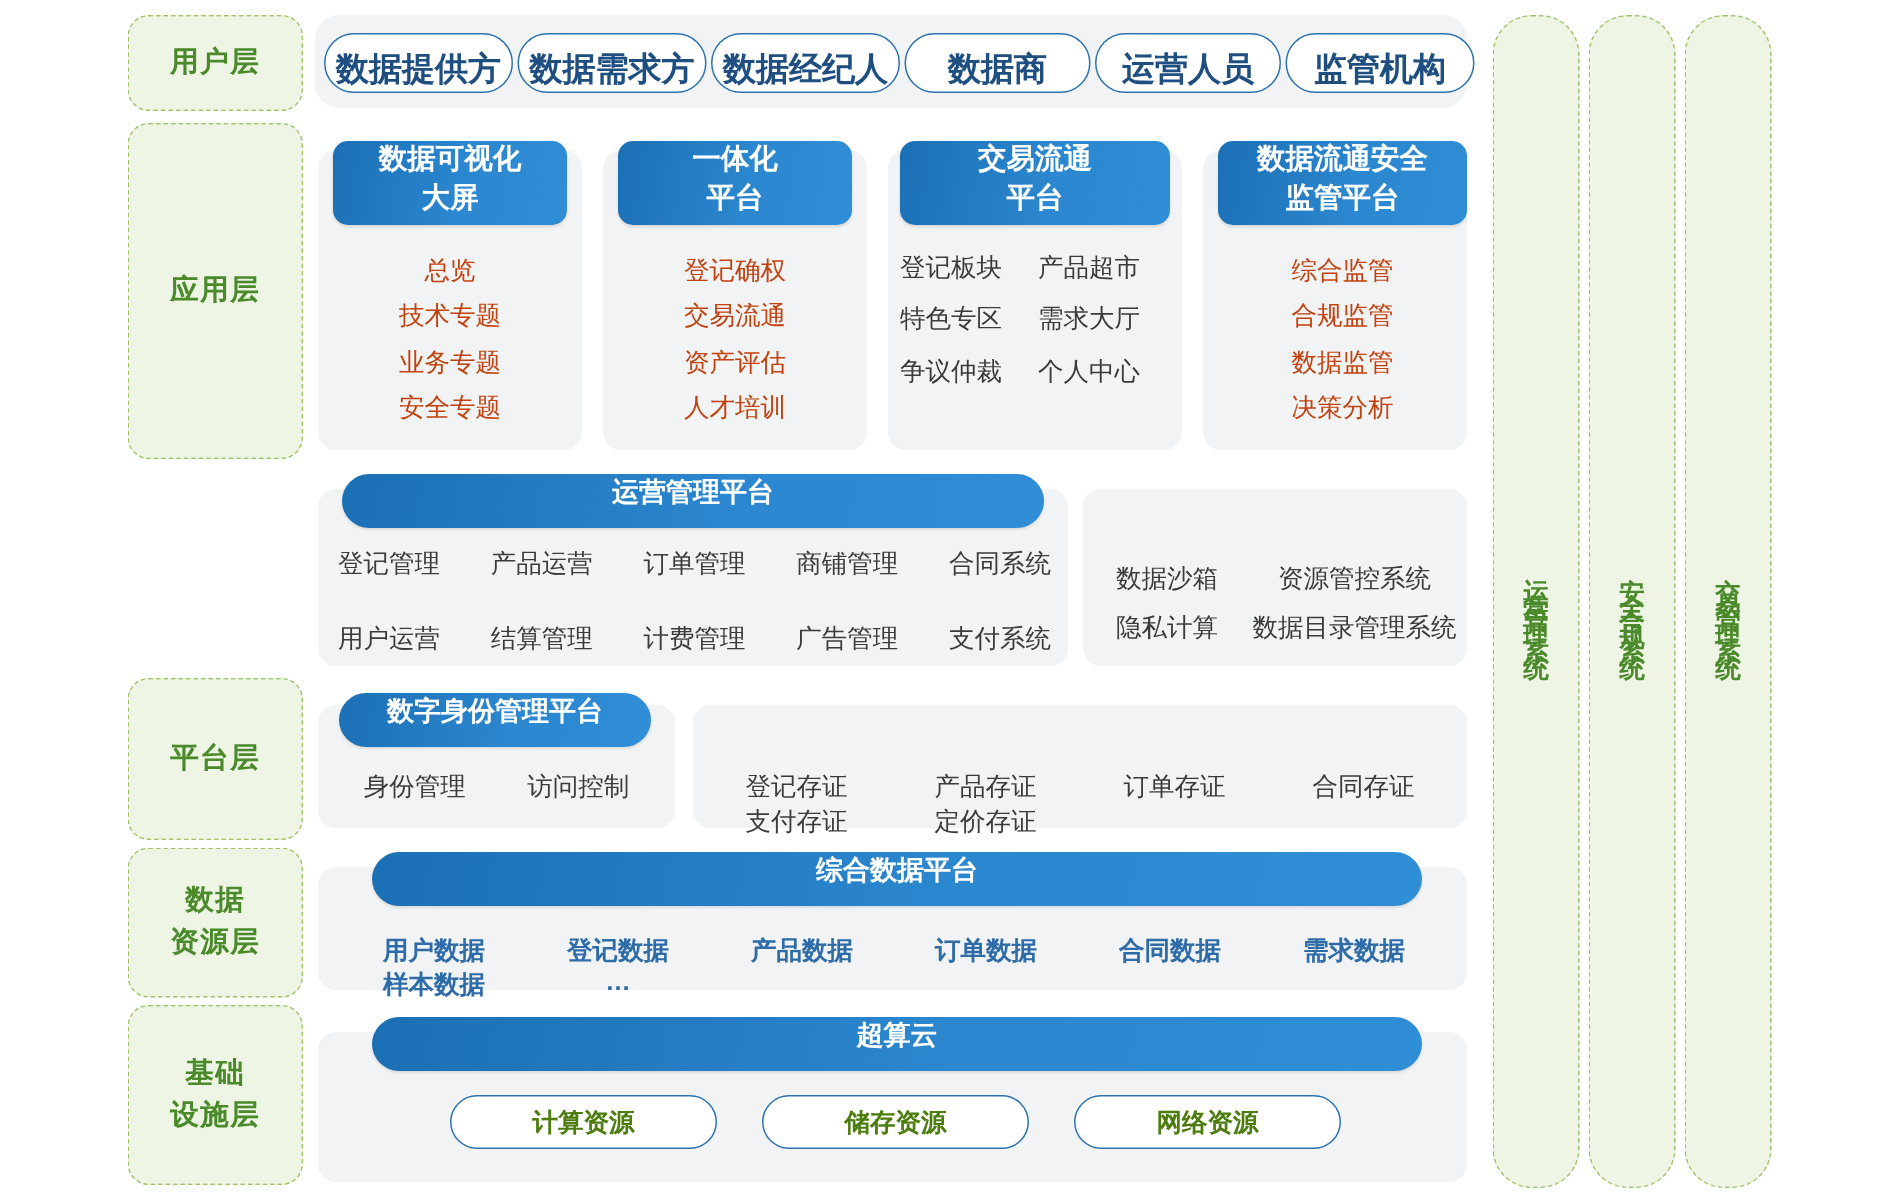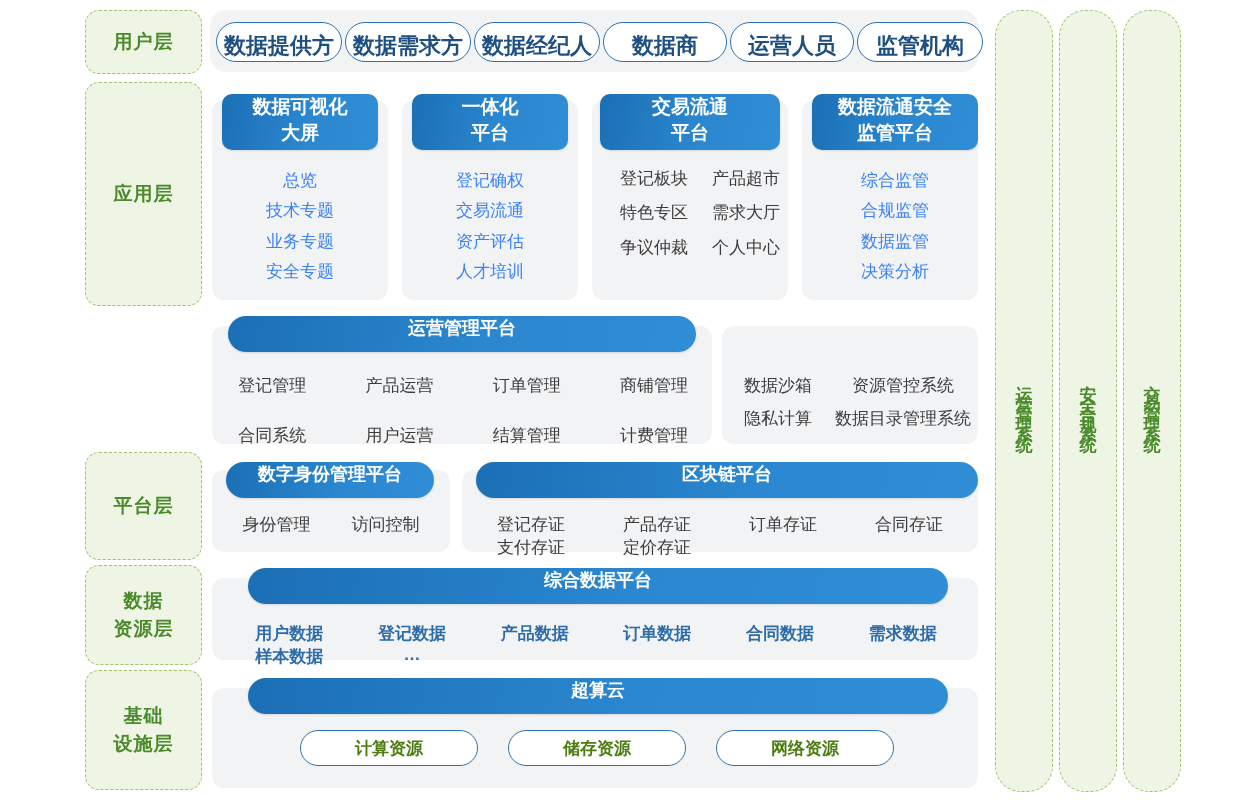--- a/index.html
+++ b/index.html
@@ -64,21 +64,21 @@
     box-shadow:0 1px 2px rgba(0,0,0,.12);
   }
   .bluehdr.two{font-size:19px;}
   .bluehdr.wide{border-radius:20px;font-size:18px;}
 
   
   .items{
     position:absolute;
     display:flex;flex-direction:column;
     align-items:center;justify-content:flex-start;
-    color:#3b82f6;
+    color:#c2410c;
     font-size:17px;
     line-height:1.78;
   }
 
   .gridflex{
     position:absolute;
     display:grid;
     color:#3b3b3b;font-size:17px;
   }
 
@@ -194,21 +194,21 @@
     <div>人才培训</div>
   </div>
 
   <div class="panel" style="left:592px;top:100px;width:196px;height:200px;"></div>
   <div class="bluehdr two" style="left:600px;top:94px;width:180px;height:56px;">
     <div>
       <div>交易流通</div>
       <div>平台</div>
     </div>
   </div>
-  <div class="gridflex" style="left:600px;top:166px;width:180px;grid-template-columns:1fr 1fr;row-gap:8px;column-gap:4px;text-align:right;line-height:1.55;">
+  <div class="gridflex" style="left:600px;top:166px;width:180px;grid-template-columns:1fr 1fr;row-gap:8px;column-gap:4px;text-align:left;line-height:1.55;">
     <div>登记板块</div>
     <div>产品超市</div>
     <div>特色专区</div>
     <div>需求大厅</div>
     <div>争议仲裁</div>
     <div>个人中心</div>
   </div>
 
   <div class="panel" style="left:802px;top:100px;width:176px;height:200px;"></div>
   <div class="bluehdr two" style="left:812px;top:94px;width:166px;height:56px;">
@@ -221,21 +221,21 @@
     <div>综合监管</div>
     <div>合规监管</div>
     <div>数据监管</div>
     <div>决策分析</div>
   </div>
 
   <div class="panel" style="left:212px;top:326px;width:500px;height:118px;"></div>
   <div class="bluehdr wide" style="left:228px;top:316px;width:468px;height:36px;font-family:Liberation Serif, serif;">
     <span>运营管理平台</span>
   </div>
-  <div class="gridflex" style="left:222px;top:374px;width:482px;grid-template-columns:repeat(4,1fr);row-gap:10px;text-align:center;gap:27px;">
+  <div class="gridflex" style="left:222px;top:364px;width:482px;grid-template-columns:repeat(5,1fr);row-gap:10px;text-align:center;gap:27px;">
     <div>登记管理</div>
     <div>产品运营</div>
     <div>订单管理</div>
     <div>商铺管理</div>
     <div>合同系统</div>
     <div>用户运营</div>
     <div>结算管理</div>
     <div>计费管理</div>
     <div>广告管理</div>
     <div>支付系统</div>
@@ -252,23 +252,20 @@
   <div class="panel" style="left:212px;top:470px;width:238px;height:82px;"></div>
   <div class="bluehdr wide" style="left:226px;top:462px;width:208px;height:36px;">
     <span>数字身份管理平台</span>
   </div>
   <div class="gridflex" style="left:222px;top:513px;width:218px;grid-template-columns:1fr 1fr;text-align:center;">
     <div>身份管理</div>
     <div>访问控制</div>
   </div>
 
   <div class="panel" style="left:462px;top:470px;width:516px;height:82px;"></div>
-  <div class="bluehdr wide" style="left:476px;top:462px;width:502px;height:36px;">
-    <span>区块链平台</span>
-  </div>
   <div class="gridflex" style="left:468px;top:513px;width:504px;grid-template-columns:repeat(4,1fr);text-align:center;">
     <div>登记存证</div>
     <div>产品存证</div>
     <div>订单存证</div>
     <div>合同存证</div>
     <div>支付存证</div>
     <div>定价存证</div>
   </div>
 
   <div class="panel" style="left:212px;top:578px;width:766px;height:82px;"></div>

